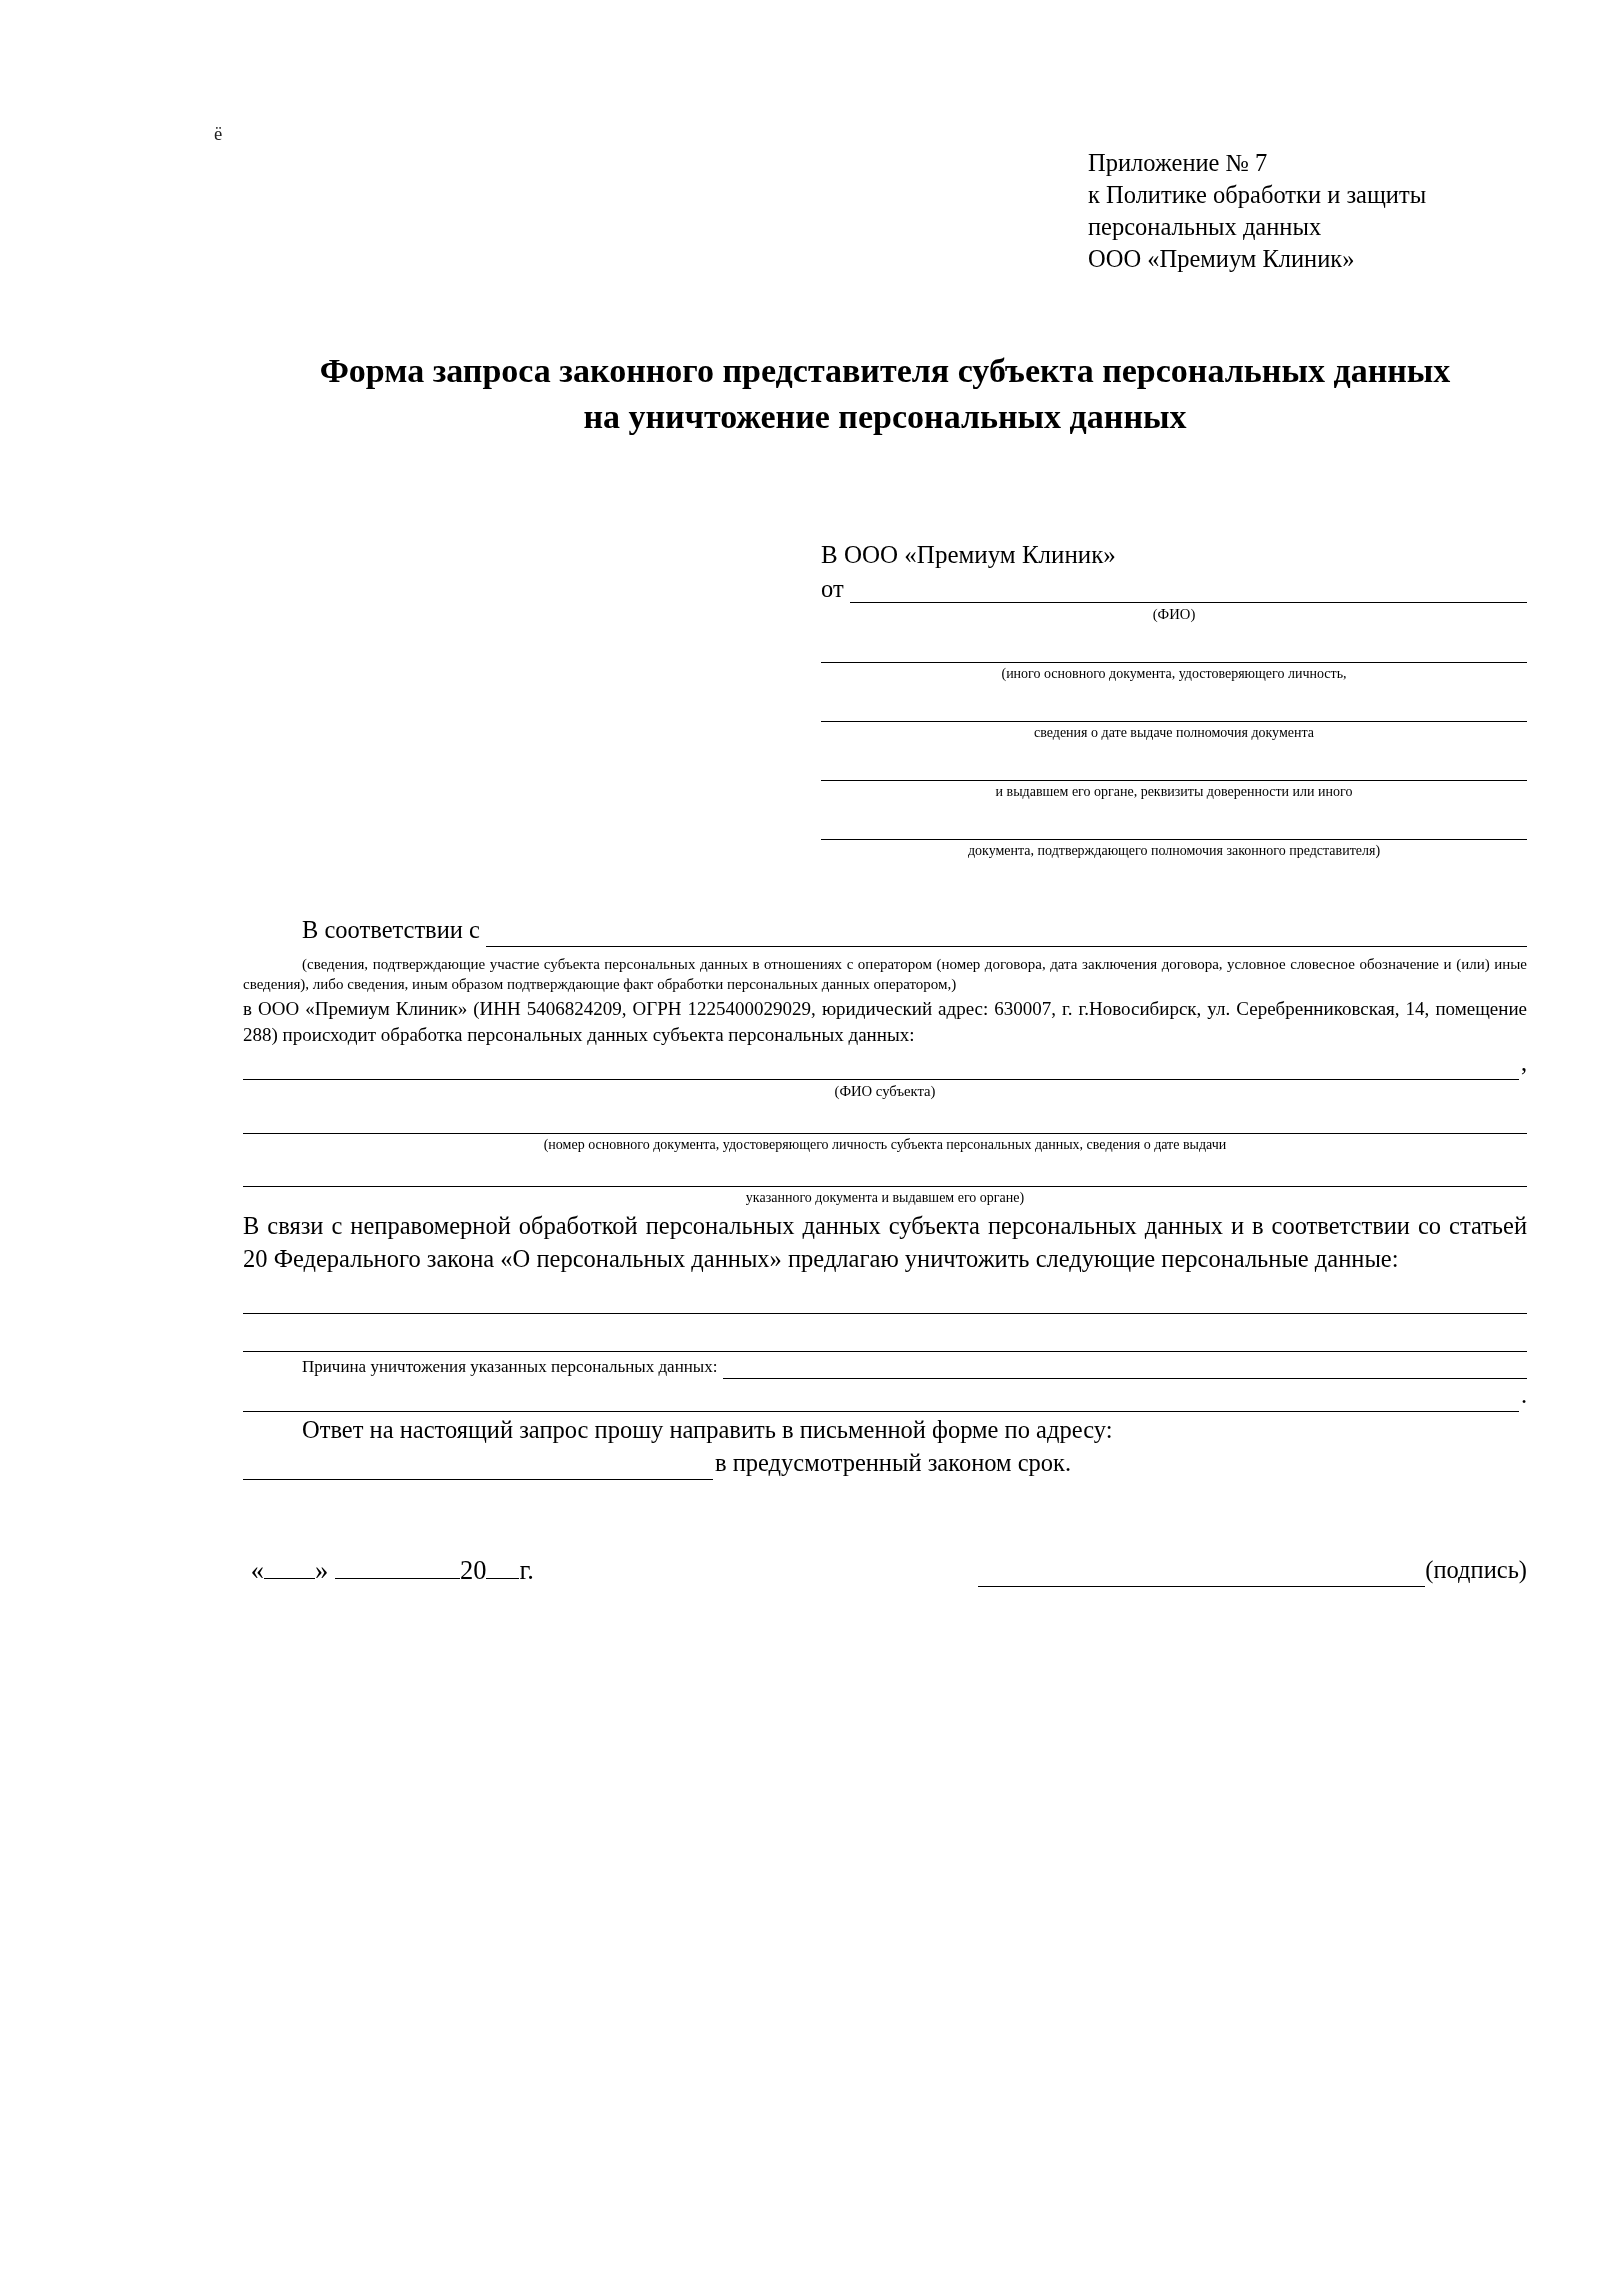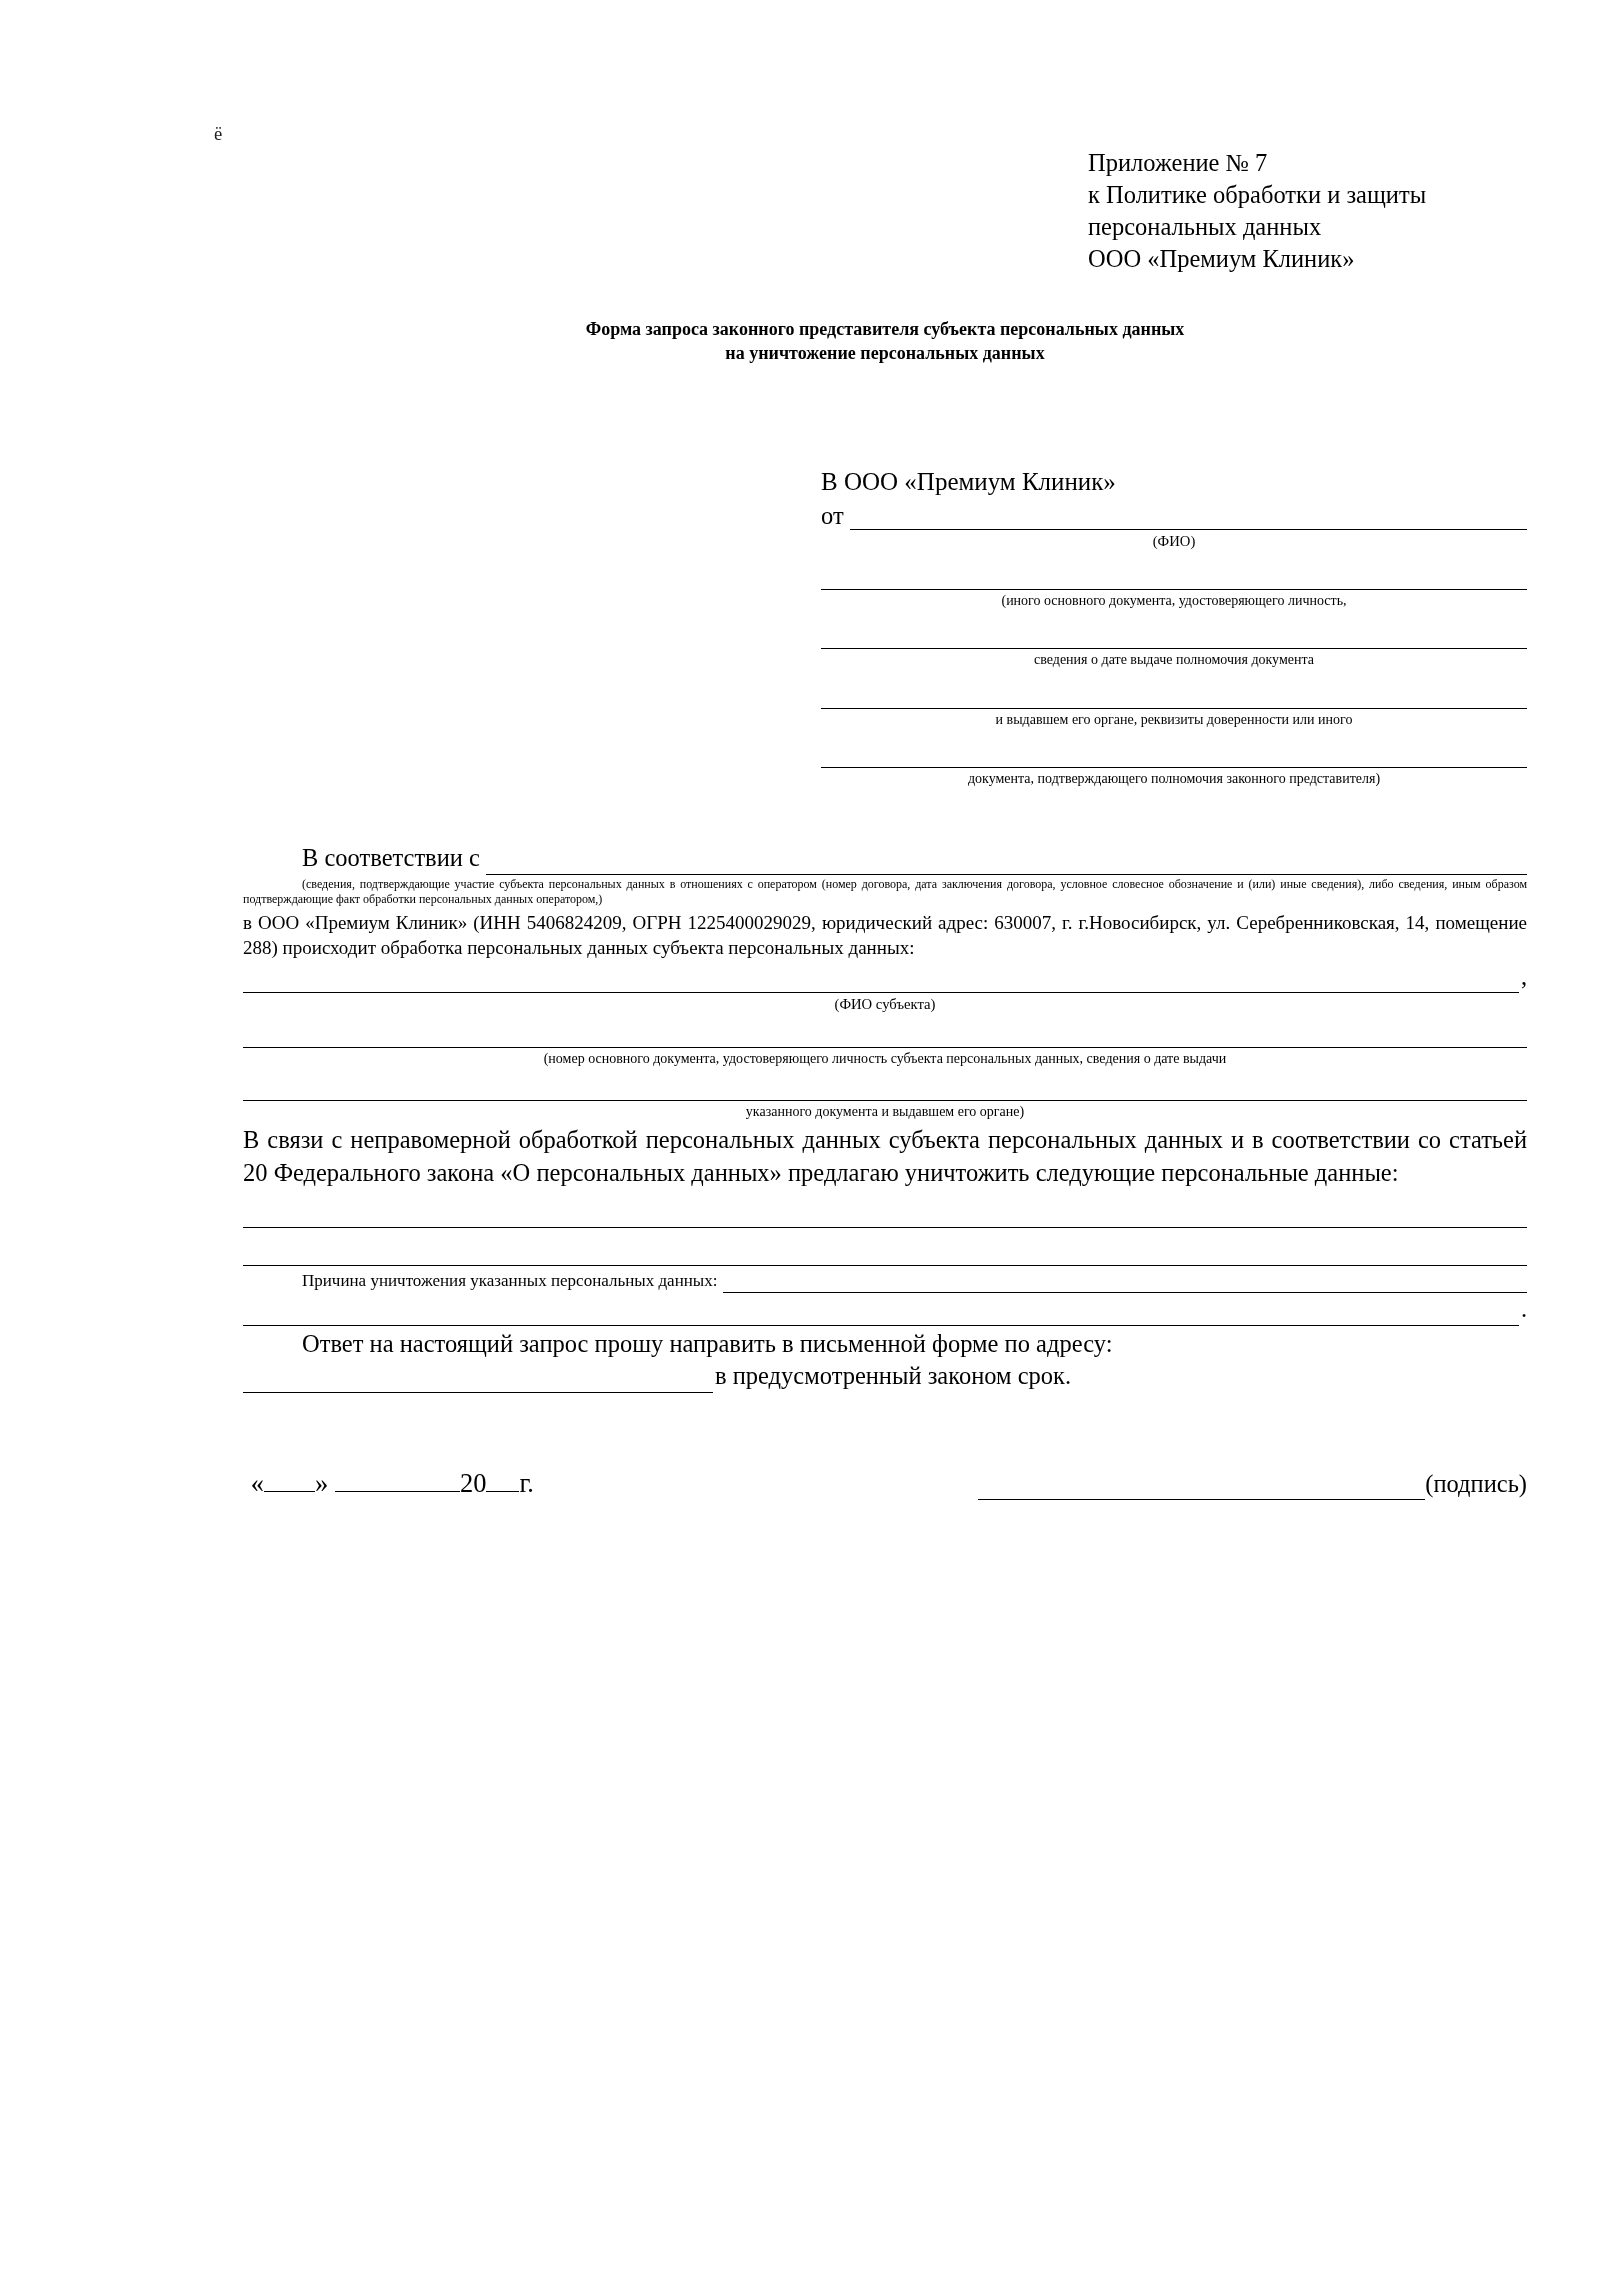--- a/index.html
+++ b/index.html
@@ -40,24 +40,24 @@
     margin-left: 845px;
     font-size: 24.5px;
     line-height: 1.30;
   }
   .header-block div {
     white-space: nowrap;
   }
 
   
   .doc-title {
-    margin-top: 44px;
+    margin-top: 74px;
     text-align: center;
     font-weight: bold;
-    font-size: 18px;
+    font-size: 34px;
     line-height: 1.33;
   }
   .doc-title .t-line { display: block; }
 
   
   .addressee {
     margin-top: 102px;
     margin-left: 578px;
     width: 706px;
     font-size: 24.5px;
@@ -100,24 +100,24 @@
   .indent-row {
     display: flex;
     align-items: flex-end;
   }
   .indent-row .lead-ind {
     white-space: nowrap;
     padding-left: 59px;
     padding-right: 5.9px;
   }
   .note {
-    font-size: 12px;
+    font-size: 15px;
     line-height: 1.30;
     text-align: justify;
-    margin-top: 2px;
+    margin-top: 8px;
   }
   .note .note-first { padding-left: 59px; }
   .para-just {
     text-align: justify;
     text-align-last: left;
     font-size: 19px;
     line-height: 1.34;
     margin-top: 2px;
   }
   .full-rule-row {

